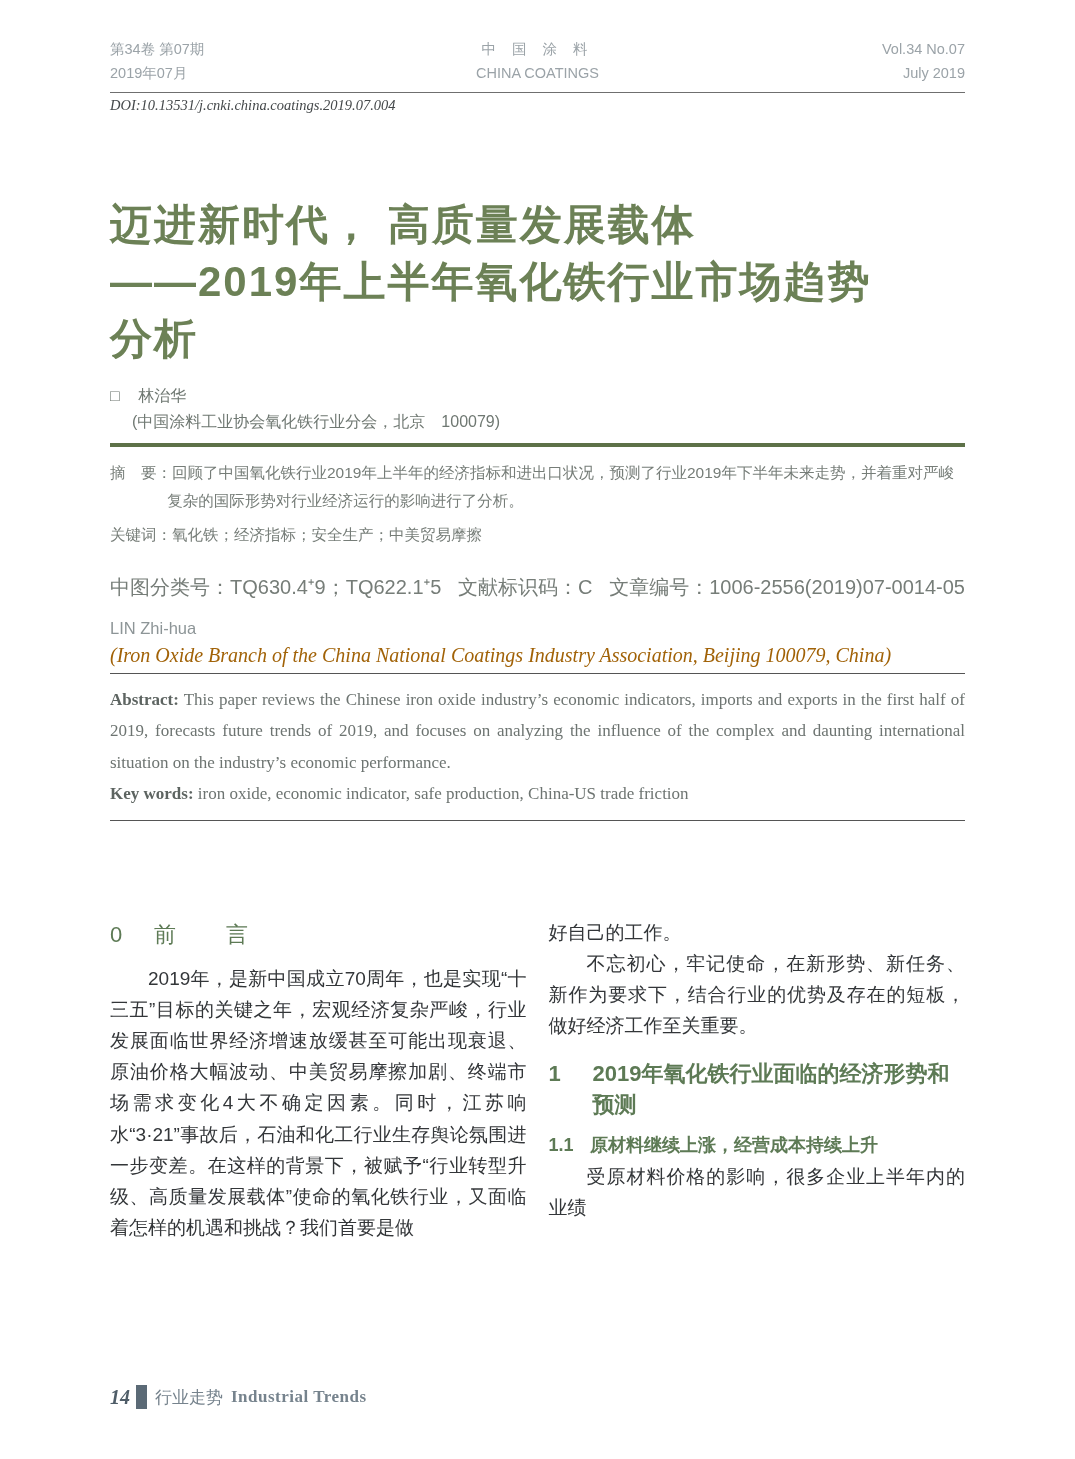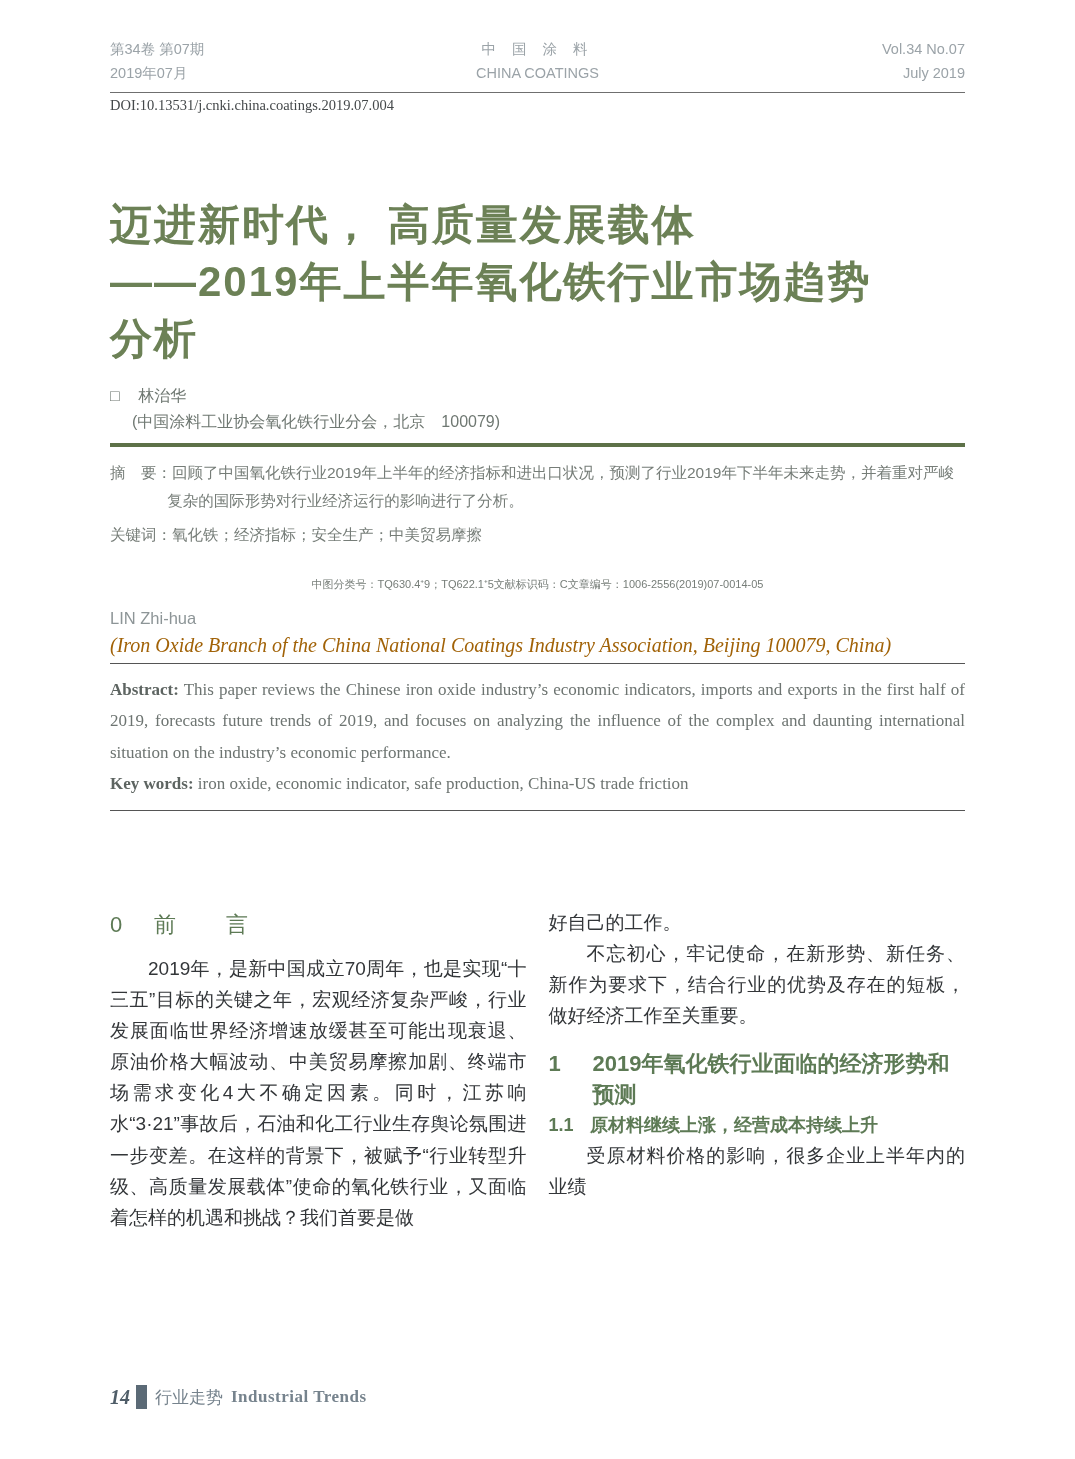--- a/index.html
+++ b/index.html
@@ -29,20 +29,21 @@
   }
   .jheader .col { min-width: 180px; }
   .jheader .col.center { text-align: center; }
   .jheader .col.right { text-align: right; }
   .jh-cn { letter-spacing: 6px; }
   .doi {
     font-family: "Liberation Serif", serif;
     color: #44484a;
     font-size: 14.5px;
     margin-top: 4px;
+    font-style: italic;
   }
 
   
   .title-cn {
     margin-top: 82px;
     color: #6c8156;
     font-size: 42px;
     font-weight: bold;
     line-height: 1.36;
     letter-spacing: 2px;
@@ -63,24 +64,24 @@
   }
   .abstract-cn {
     margin-top: 12px;
     color: #767d78;
     font-size: 15.5px;
     line-height: 1.8;
   }
   .hang { padding-left: 3.7em; text-indent: -3.7em; }
   .clc-row {
     display: flex;
-    justify-content: center;
-    margin-top: 26px;
+    justify-content: space-between;
+    margin-top: 20px;
     color: #767d78;
-    font-size: 11px;
+    font-size: 20px;
   }
 
   
   .title-en {
     margin-top: 96px;
     color: #567050;
     font-size: 30px;
     font-weight: bold;
     line-height: 1.6;
     letter-spacing: 0.5px;
@@ -135,20 +136,21 @@
     line-height: 1.4;
     margin-top: 18px;
     text-align: left;
   }
   .h-sec1 .num { flex: 0 0 2em; }
   .h-sub {
     display: flex;
     color: #5d7a55;
     font-size: 18px;
     font-weight: bold;
+    margin-top: 10px;
     text-align: left;
   }
   .h-sub .num { flex: 0 0 2.3em; }
 
   
   .pfooter {
     position: absolute;
     left: 110px;
     top: 1385px;
     display: flex;

